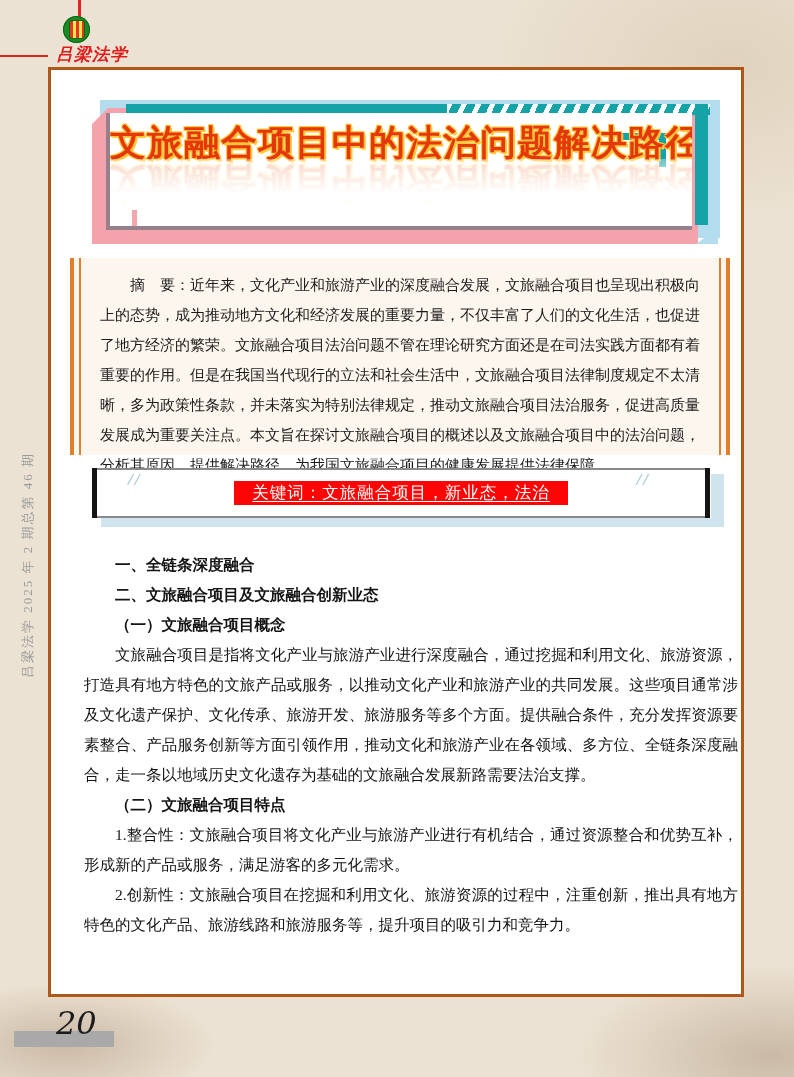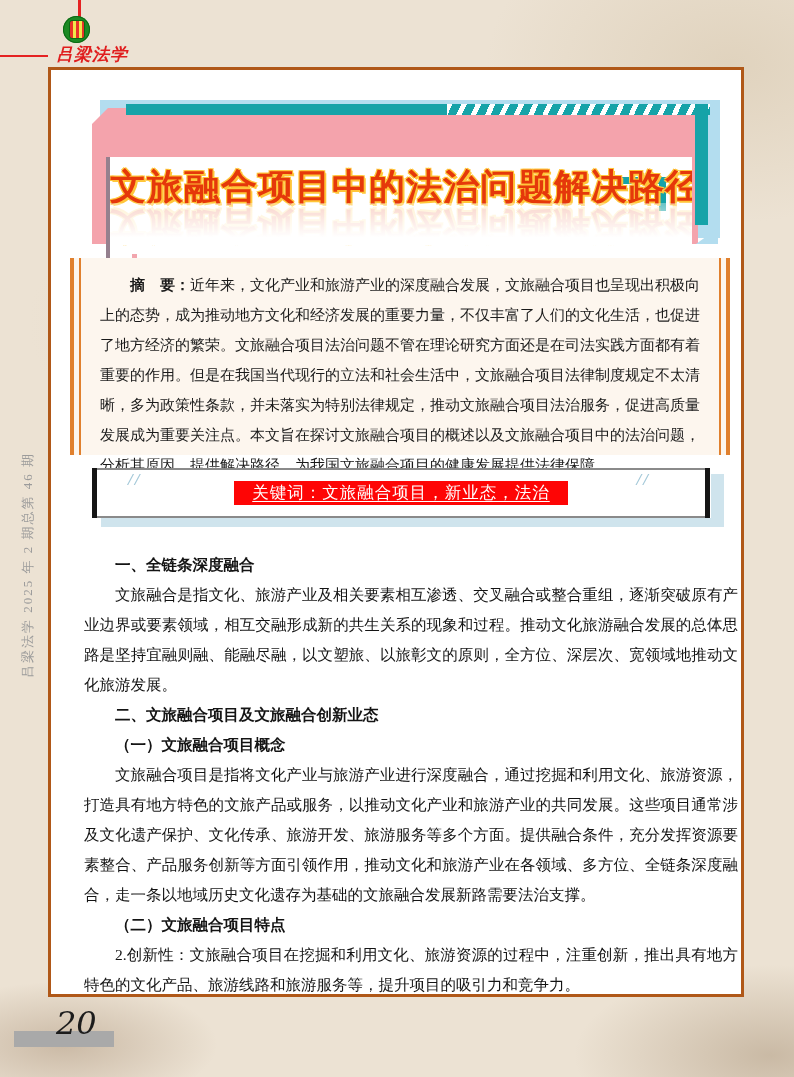--- a/index.html
+++ b/index.html
@@ -36,21 +36,21 @@
   .banner-lightblue { position:absolute; left:8px; top:0; right:0; height:138px; background:#b3ddef; }
   .banner-pink { position:absolute; left:0; top:8px; width:606px; bottom:0; background:#f4a3ac;
           clip-path:polygon(16px 0, 100% 0, 100% 100%, 0 100%, 0 16px); }
   .banner-triangle { position:absolute; right:2px; bottom:0; width:0; height:0;
           border-left:22px solid transparent; border-bottom:16px solid #b3ddef; }
   .teal-topbar { position:absolute; left:34px; top:4px; width:584px; height:11px; background:#16a3a8; }
   .teal-dashes { position:absolute; right:0; top:0; width:45%; height:100%;
           background:repeating-linear-gradient(115deg,#ffffff 0 5px,transparent 5px 13px); }
   .teal-rightbar { position:absolute; left:603px; top:4px; width:13px; height:121px; background:#16a3a8; }
   .white-card { position:absolute; left:14px; top:13px; width:586px; height:117px; background:#fff;
-          border-left:4px solid #95808e; border-bottom:4px solid #95808e; overflow:hidden;margin-top:44px; }
+          border-left:4px solid #95808e; border-bottom:4px solid #95808e; overflow:hidden; }
   .teal-bracket { position:absolute; right:26px; top:20px; width:46px; height:34px;
           border-top:7px solid #16a3a8; border-right:7px solid #16a3a8; }
   .pink-bracket { position:absolute; left:22px; top:97px; width:46px; height:25px;
           border-left:5px solid #f2a6ae; border-bottom:5px solid #f2a6ae; }
   .article-title { position:absolute; top:6px; left:0; right:0; text-align:center;
           font-size:36px; font-weight:bold; letter-spacing:1px; color:#e5380a; white-space:nowrap;
           text-shadow:1px 1px 0 #ffc63a,-1px -1px 0 #ffc63a,1px -1px 0 #ffc63a,-1px 1px 0 #ffc63a,2px 2px 0 #ffc63a; }
   .article-title.reflection { top:44px; transform:scaleY(-1); opacity:.32; }
   .reflection-fade { position:absolute; left:0; right:0; top:46px; height:42px;
           background:linear-gradient(to bottom, rgba(255,255,255,.35), #ffffff 82%); }
@@ -58,21 +58,21 @@
           font-size:16px; color:#2233cc; letter-spacing:3px; }
 
   
   .abstract { position:absolute; left:19px; top:188px; width:660px; height:197px;
           background:#fdf6ee; border-left:4px solid #e0802e; border-right:4px solid #e0802e; }
   .abstract::before, .abstract::after { content:""; position:absolute; top:0; bottom:0; width:2px; background:#e0802e; }
   .abstract::before { left:5px; }
   .abstract::after { right:5px; }
   .abstract-text { margin:0; padding:12px 26px 0 26px; text-indent:2em;
           font-size:15px; line-height:30px; text-align:justify; color:#1a1a1a; }
-  .abstract-label { font-weight:bold; }
+  .abstract-label { font-weight:normal; }
 
   
   .keywords { position:absolute; left:41px; top:398px; width:618px; height:50px; background:#fff;
           border-top:2px solid #8a8a8a; border-bottom:2px solid #8a8a8a;
           display:flex; align-items:center; justify-content:center; }
   .kw-bar-left  { position:absolute; left:0; top:-2px; bottom:-2px; width:5px; background:#151515; }
   .kw-bar-right { position:absolute; right:0; top:-2px; bottom:-2px; width:5px; background:#151515; }
   .kw-shadow-right  { position:absolute; right:-14px; top:4px; bottom:-9px; width:13px; background:#cfe4ed; }
   .kw-shadow-bottom { position:absolute; left:9px; right:-14px; bottom:-11px; height:9px; background:#cfe4ed; }
   .kw-quote { position:absolute; top:0; font-size:17px; font-weight:bold; font-style:italic;
@@ -136,24 +136,24 @@
     <div class="kw-shadow-right"></div>
     <div class="kw-shadow-bottom"></div>
     <div class="kw-quote left">//</div>
     <div class="kw-quote right">//</div>
     <span class="kw-label">关键词：文旅融合项目，新业态，法治</span>
   </div>
 
   <div class="body-text">
 
   <p class="body-par heading">一、全链条深度融合</p>
-      <p class="body-par">文旅融合是指文化、旅游产业及相关要素相互渗透、交叉融合或整合重组，逐渐突破原有产业边界或要素领域，相互交融形成新的共生关系的现象和过程。推动文化旅游融合发展的总体思路是坚持宜融则融、能融尽融，以文塑旅、以旅彰文的原则，全方位、深层次、宽领域地推动文化旅游发展。</p>
       <p class="body-par heading">二、文旅融合项目及文旅融合创新业态</p>
       <p class="body-par heading">（一）文旅融合项目概念</p>
       <p class="body-par">文旅融合项目是指将文化产业与旅游产业进行深度融合，通过挖掘和利用文化、旅游资源，打造具有地方特色的文旅产品或服务，以推动文化产业和旅游产业的共同发展。这些项目通常涉及文化遗产保护、文化传承、旅游开发、旅游服务等多个方面。提供融合条件，充分发挥资源要素整合、产品服务创新等方面引领作用，推动文化和旅游产业在各领域、多方位、全链条深度融合，走一条以地域历史文化遗存为基础的文旅融合发展新路需要法治支撑。</p>
       <p class="body-par heading">（二）文旅融合项目特点</p>
+      <p class="body-par">1.整合性：文旅融合项目将文化产业与旅游产业进行有机结合，通过资源整合和优势互补，形成新的产品或服务，满足游客的多元化需求。</p>
       <p class="body-par">2.创新性：文旅融合项目在挖掘和利用文化、旅游资源的过程中，注重创新，推出具有地方特色的文化产品、旅游线路和旅游服务等，提升项目的吸引力和竞争力。</p>
     </div>
 
 </div>
 
 <div class="footer-bar"></div>
 <div class="footer-num">20</div>
 
 </body></html>

